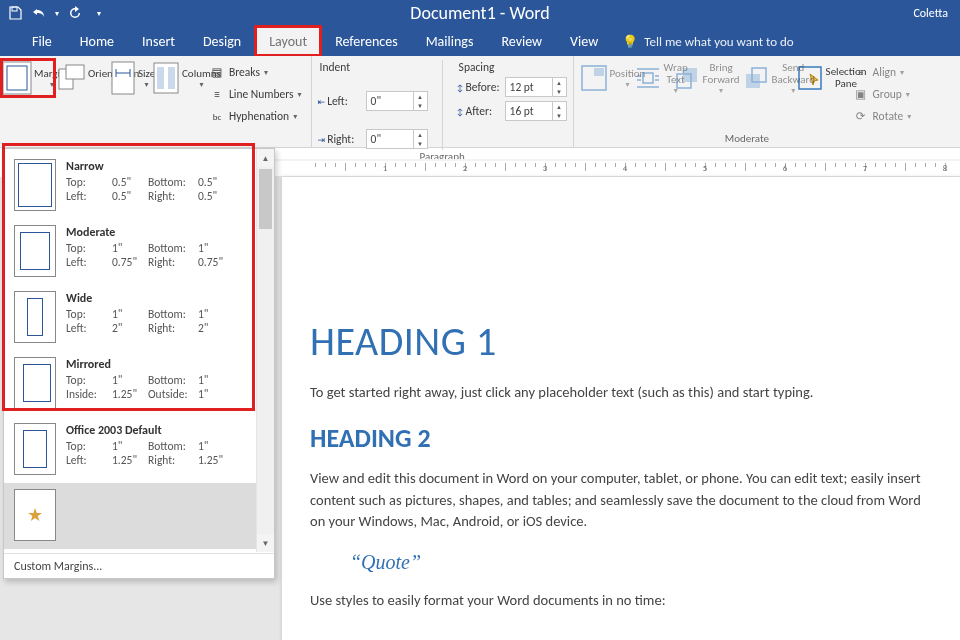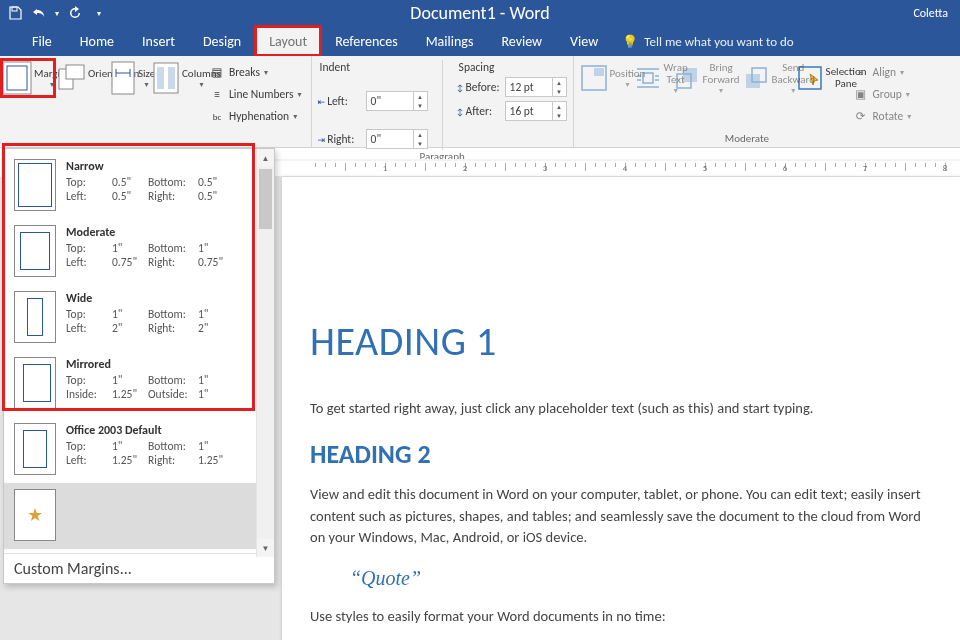--- a/index.html
+++ b/index.html
@@ -56,33 +56,33 @@
 .margins-menu .scrollbar .arr { height: 18px; display: flex; align-items: center; justify-content: center; font-size: 8px; color: #666; background: #f4f4f4; }
 .margins-menu .scrollbar .thumb { position: absolute; left: 2px; right: 2px; top: 20px; height: 60px; background: #c8c8c8; }
 .margins-list { padding: 4px 0; margin-right: 18px; }
 .margin-item { display: flex; gap: 10px; padding: 6px 10px 8px 10px; cursor: pointer; }
 .margin-item.selected { background: #dcdcdc; }
 .margin-thumb { width: 42px; height: 52px; border: 1px solid #888; position: relative; background: #fff; flex-shrink: 0; }
 .margin-thumb .inner { position: absolute; border: 1.5px solid #2b579a; }
 .margin-info { flex: 1; font-size: 12px; color: #444; }
 .margin-info .name { font-weight: 600; color: #333; margin-bottom: 2px; }
 .margin-info .grid { display: grid; grid-template-columns: 46px 36px 50px 34px; row-gap: 0; font-size: 11.5px; color: #555; }
-.margins-footer { border-top: 1px solid #e0e0e0; padding: 5px 10px; font-size: 16px; color: #444; cursor: pointer; }
+.margins-footer { border-top: 1px solid #e0e0e0; padding: 5px 10px; font-size: 12px; color: #444; cursor: pointer; }
 .red-box { position: absolute; border: 3px solid #e02020; pointer-events: none; }
 
 
 .ruler-wrap { position: absolute; left: 275px; right: 0; top: 159px; height: 18px; background: #f3f3f3; border-bottom: 1px solid #e5e5e5; font-size: 9px; color: #777; overflow: hidden; }
 .ruler { position: relative; height: 100%; background: #fff; margin-top: 2px; }
 .ruler .tick { position: absolute; top: 2px; width: 1px; height: 8px; background: #aaa; }
 .ruler .num { position: absolute; top: 1px; transform: translateX(-50%); }
 
 
 .doc-area { position: absolute; left: 0; right: 0; top: 177px; bottom: 0; background: #e6e6e6; }
 .page { position: absolute; left: 282px; top: 0; width: 678px; min-height: 640px; background: #fff; box-shadow: 0 0 4px rgba(0,0,0,.15); padding: 140px 36px 20px 28px; }
-.page h1 { font-family: "Calibri Light", Calibri, sans-serif; color: #3070b3; font-weight: 400; font-size: 40px; letter-spacing: .5px; margin-bottom: 32px; }
+.page h1 { font-family: "Calibri Light", Calibri, sans-serif; color: #3070b3; font-weight: 400; font-size: 40px; letter-spacing: .5px; margin-bottom: 16px; }
 .page p { font-size: 14.5px; color: #444; line-height: 1.5; margin-bottom: 18px; }
 .page h2 { font-family: "Calibri Light", Calibri, sans-serif; color: #3070b3; font-weight: 700; font-size: 26px; margin-bottom: 14px; }
 .page .quote { color: #3070b3; font-style: italic; font-family: Georgia, serif; font-size: 20px; margin: 10px 0 16px 40px; }
 </style>
 </head>
 <body>
 
 <div class="titlebar">
   <div class="qat">
     <div class="ic">

